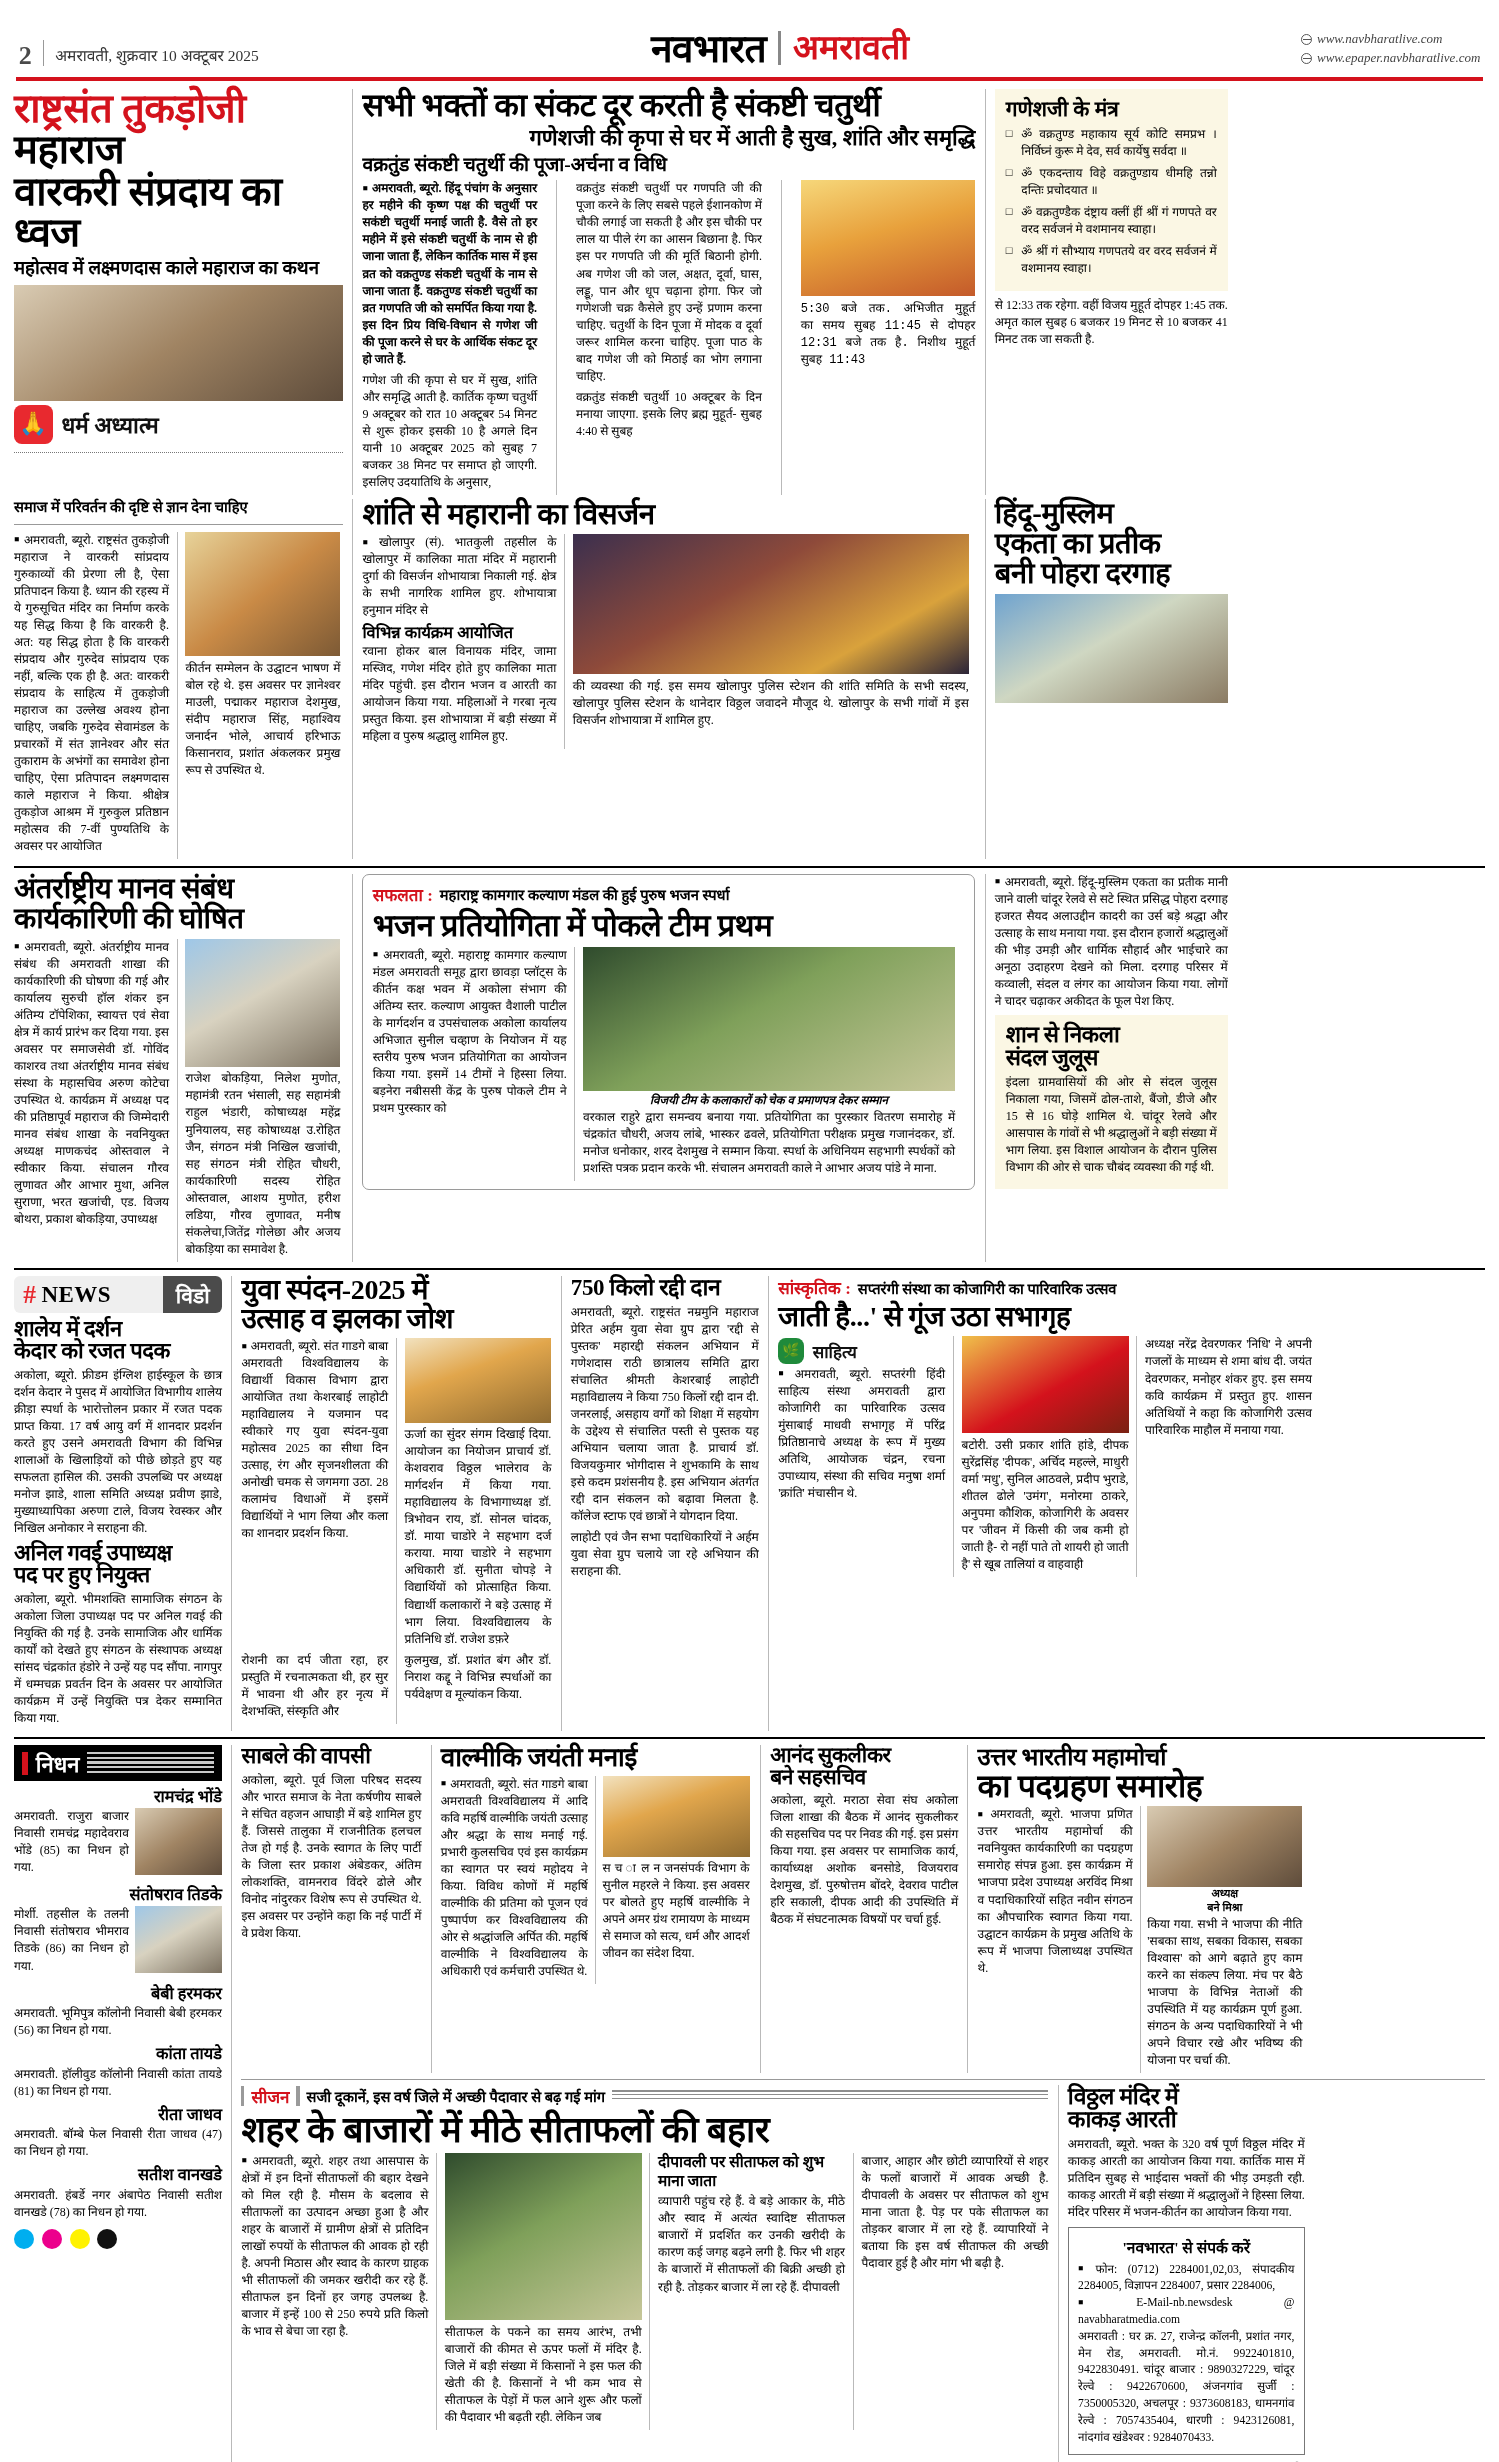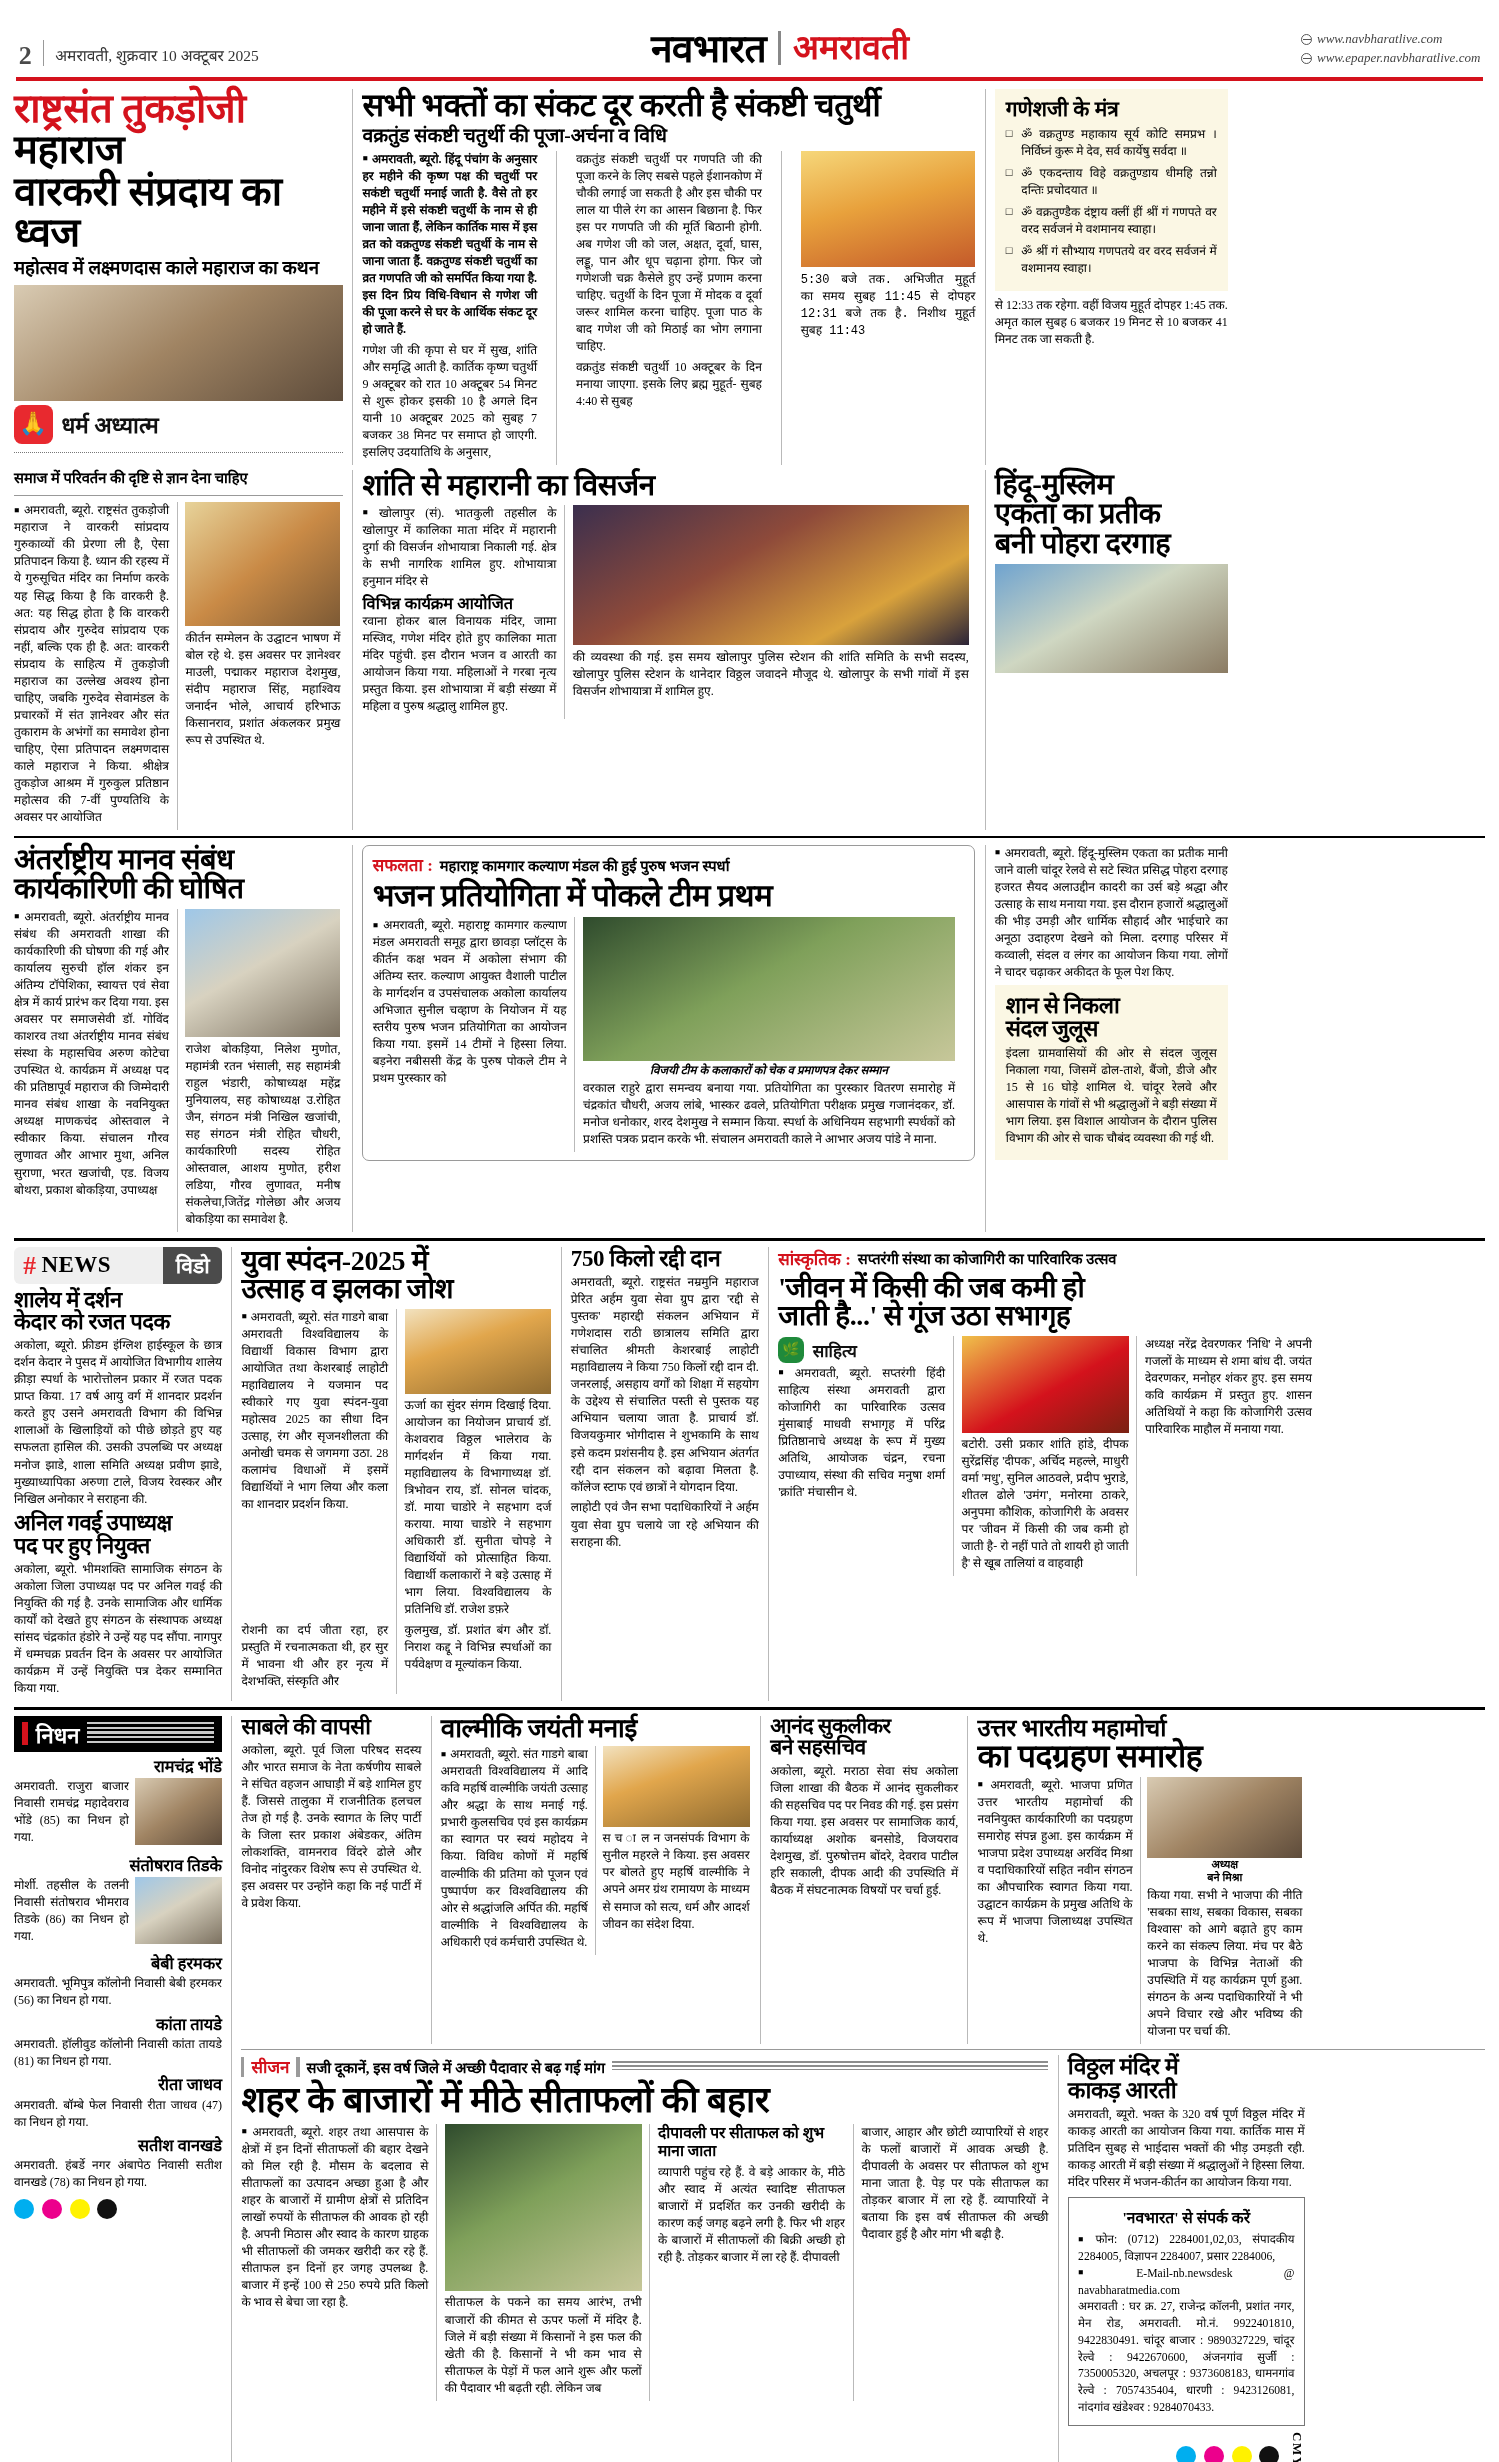--- a/index.html
+++ b/index.html
@@ -159,20 +159,21 @@
         <div class="ico">🙏</div>
         <div class="nm">धर्म अध्यात्म</div>
       </div>
       <div class="dotted"></div>
     </div>
 
     <div class="vline"></div>
 
     <div style="width:613px;">
       <h1 class="hl" style="font-size:32px;">सभी भक्तों का संकट दूर करती है संकष्टी चतुर्थी</h1>
+      <div class="sub" style="font-size:22px;margin-top:3.1px;text-align:right;">गणेशजी की कृपा से घर में आती है सुख, शांति और समृद्धि</div>
       <div class="sub" style="font-size:19.4px;margin-top:2.3px;">वक्रतुंड संकष्टी चतुर्थी की पूजा-अर्चना व विधि</div>
       <div class="cols" style="margin-top:3.9px;gap:19px;">
         <div style="width:186px;">
           <p class="body lead"><span class="bureau">अमरावती, ब्यूरो. हिंदू पंचांग के अनुसार हर महीने की कृष्ण पक्ष की चतुर्थी पर सकंष्टी चतुर्थी मनाई जाती है. वैसे तो हर महीने में इसे संकष्टी चतुर्थी के नाम से ही जाना जाता हैं, लेकिन कार्तिक मास में इस व्रत को वक्रतुण्ड संकष्टी चतुर्थी के नाम से जाना जाता हैं. वक्रतुण्ड संकष्टी चतुर्थी का व्रत गणपति जी को समर्पित किया गया है. इस दिन प्रिय विधि-विधान से गणेश जी की पूजा करने से घर के आर्थिक संकट दूर हो जाते हैं.</span></p>
           <p class="body">गणेश जी की कृपा से घर में सुख, शांति और समृद्धि आती है. कार्तिक कृष्ण चतुर्थी 9 अक्टूबर को रात 10 अक्टूबर 54 मिनट से शुरू होकर इसकी 10 है अगले दिन यानी 10 अक्टूबर 2025 को सुबह 7 बजकर 38 मिनट पर समाप्त हो जाएगी. इसलिए उदयातिथि के अनुसार,</p>
         </div>
         <div class="vline"></div>
         <div style="width:198px;">
           <p class="body">वक्रतुंड संकष्टी चतुर्थी पर गणपति जी की पूजा करने के लिए सबसे पहले ईशानकोण में चौकी लगाई जा सकती है और इस चौकी पर लाल या पीले रंग का आसन बिछाना है. फिर इस पर गणपति जी की मूर्ति बिठानी होगी. अब गणेश जी को जल, अक्षत, दूर्वा, घास, लड्डू, पान और धूप चढ़ाना होगा. फिर जो गणेशजी चक्र कैसेले हुए उन्हें प्रणाम करना चाहिए. चतुर्थी के दिन पूजा में मोदक व दूर्वा जरूर शामिल करना चाहिए. पूजा पाठ के बाद गणेश जी को मिठाई का भोग लगाना चाहिए.</p>
           <p class="body">वक्रतुंड संकष्टी चतुर्थी 10 अक्टूबर के दिन मनाया जाएगा. इसके लिए ब्रह्म मुहूर्त- सुबह 4:40 से सुबह</p>
@@ -353,21 +354,20 @@
       <p class="body">लाहोटी एवं जैन सभा पदाधिकारियों ने अर्हम युवा सेवा ग्रुप चलाये जा रहे अभियान की सराहना की.</p>
     </div>
 
     <div class="vline"></div>
 
     <div style="width:535px;">
       <div class="seclabel">
         <span class="tag">सांस्कृतिक :</span>
         <span class="txt">सप्तरंगी संस्था का कोजागिरी का पारिवारिक उत्सव</span>
       </div>
-      <h1 class="hl" style="font-size:28px;">'जीवन में किसी की जब कमी हो</h1>
       <h1 class="hl" style="font-size:28px;">जाती है...' से गूंज उठा सभागृह</h1>
       <div class="cols" style="margin-top:4.7px;gap:7.8px;">
         <div style="width:167px;">
           <div class="dharma" style="padding:1.6px 0;">
             <div class="ico" style="width:26px;height:26px;font-size:14px;background:#1f8a3b;">🌿</div>
             <div class="nm" style="font-size:17px;">साहित्य</div>
           </div>
           <p class="body lead"><span>अमरावती, ब्यूरो. सप्तरंगी हिंदी साहित्य संस्था अमरावती द्वारा कोजागिरी का पारिवारिक उत्सव मुंसाबाई माधवी सभागृह में परिंद्र प्रितिष्ठानाचे अध्यक्ष के रूप में मुख्य अतिथि, आयोजक चंद्रन, रचना उपाध्याय, संस्था की सचिव मनुषा शर्मा 'क्रांति' मंचासीन थे.</span></p>
         </div>
         <div class="vline"></div>

